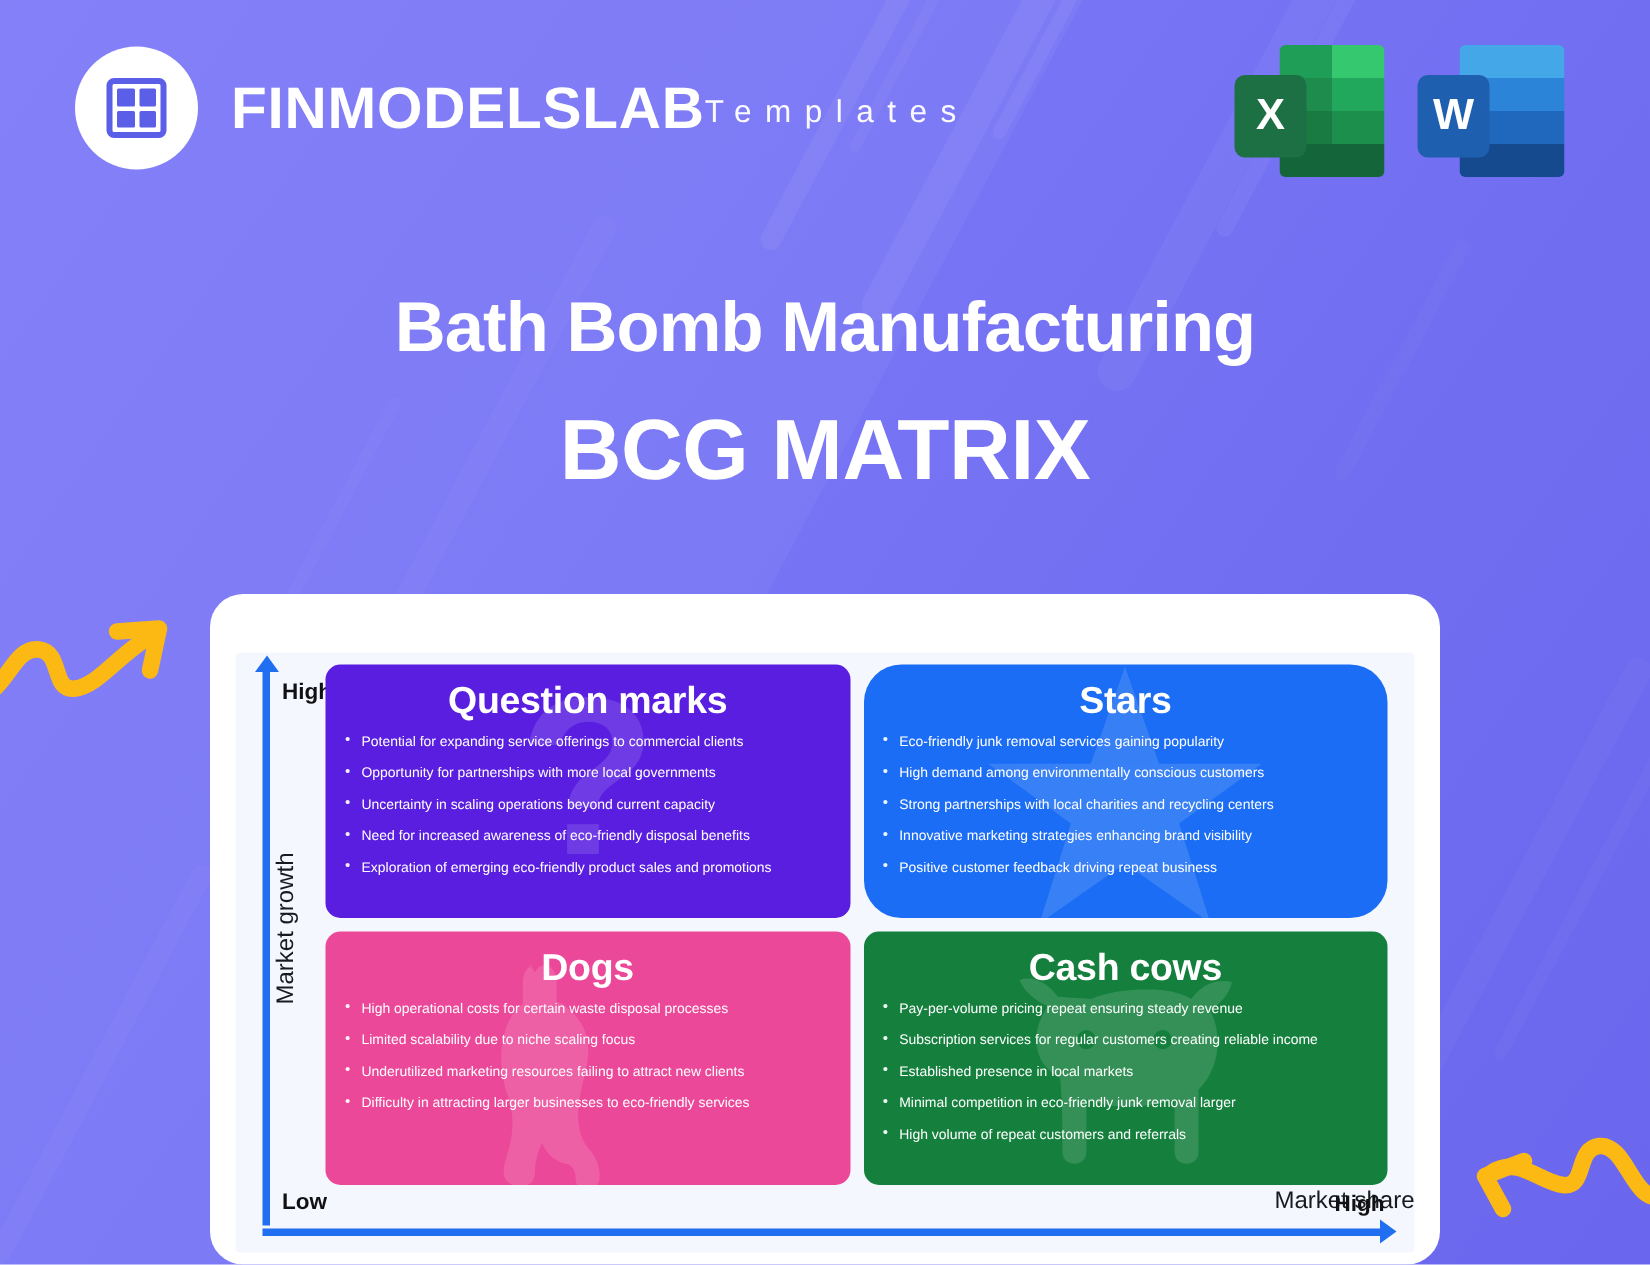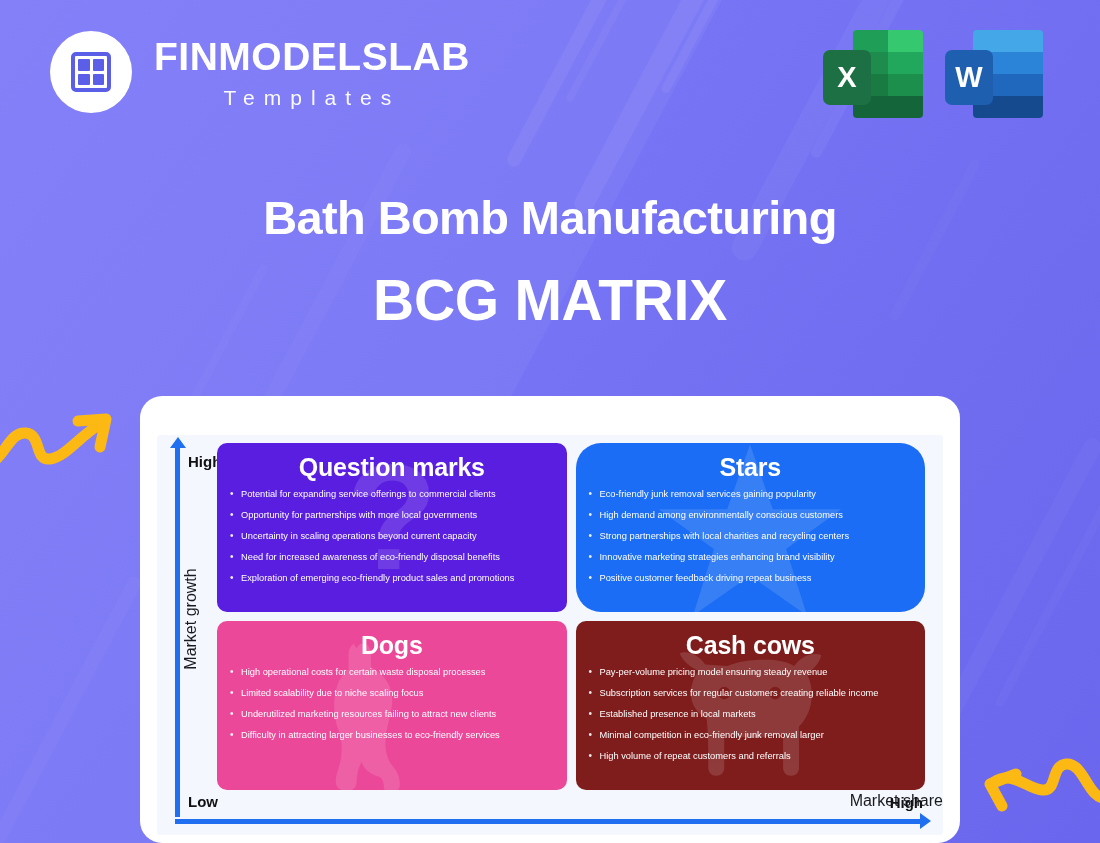--- a/index.html
+++ b/index.html
@@ -82,21 +82,21 @@
     grid-template-columns: 1fr 1fr;
     grid-template-rows: 1fr 1fr;
     gap: 3px;
     padding: 3px;
   }
   .brand-mark .glyph i {
     display: block;
     background: #5b5fe8;
     border-radius: 1px;
   }
-  .brand-text { display: flex; flex-direction: column; text-align: center; }
+  .brand-text { display: flex; flex-direction: row; text-align: center; }
   .brand-name {
     color: #ffffff;
     font-size: 39px;
     font-weight: 700;
     letter-spacing: 0.5px;
     line-height: 1;
   }
   .brand-sub {
     color: #ffffff;
     font-size: 21px;
@@ -306,21 +306,21 @@
   .quad .watermark {
     position: absolute;
     z-index: 1;
     pointer-events: none;
     opacity: .13;
   }
 
   .q-question { background: #5a1ee0; }
   .q-stars    { background: #1a6df4; border-radius: 25px; }
   .q-dogs     { background: #ec4899; }
-  .q-cows     { background: #7f1d1d; }
+  .q-cows     { background: #15803d; }
 
   .wm-q {
     left: 50%; top: 44%;
     transform: translate(-50%, -50%);
     color: #ffffff;
     font-size: 150px;
     font-weight: 700;
     line-height: 1;
   }
   .wm-star { left: 50%; top: 52%; transform: translate(-50%,-50%); }
@@ -467,21 +467,21 @@
       <div class="quad q-cows">
         <svg class="watermark wm-cow" width="175" height="160" viewBox="0 0 110 100">
           <path fill="#ffffff" d="M18 22 c-4-6-11-9-16-7 c2 5 7 9 12 11 c-3 4-5 9-5 14 c0 7 4 13 10 16
             c1 10 1 21 1 31 c0 3 2 5 5 5 c3 0 5-2 5-5 l0-22 c5 2 11 3 17 3 c7 0 14-1 20-3 l0 22
             c0 3 2 5 5 5 c3 0 5-2 5-5 l0-26 c5-5 8-12 8-20 c0-5-1-9-3-13 c4-3 8-7 9-12 c-6-2-13 1-17 7
             c-5-3-11-4-18-4 c-9 0-17 1-24 4 z M30 36 c2 0 4 2 4 4 c0 2-2 4-4 4 c-2 0-4-2-4-4 c0-2 2-4 4-4 z
             M62 36 c2 0 4 2 4 4 c0 2-2 4-4 4 c-2 0-4-2-4-4 c0-2 2-4 4-4 z"></path>
         </svg>
         <div class="quad-title">Cash cows</div>
         <ul>
-          <li>Pay-per-volume pricing model ensuring steady revenue</li>
+          <li>Pay-per-volume pricing repeat ensuring steady revenue</li>
           <li>Subscription services for regular customers creating reliable income</li>
           <li>Established presence in local markets</li>
           <li>Minimal competition in eco-friendly junk removal larger</li>
           <li>High volume of repeat customers and referrals</li>
         </ul>
       </div>
 
     </div>
   </div>
 </div>

